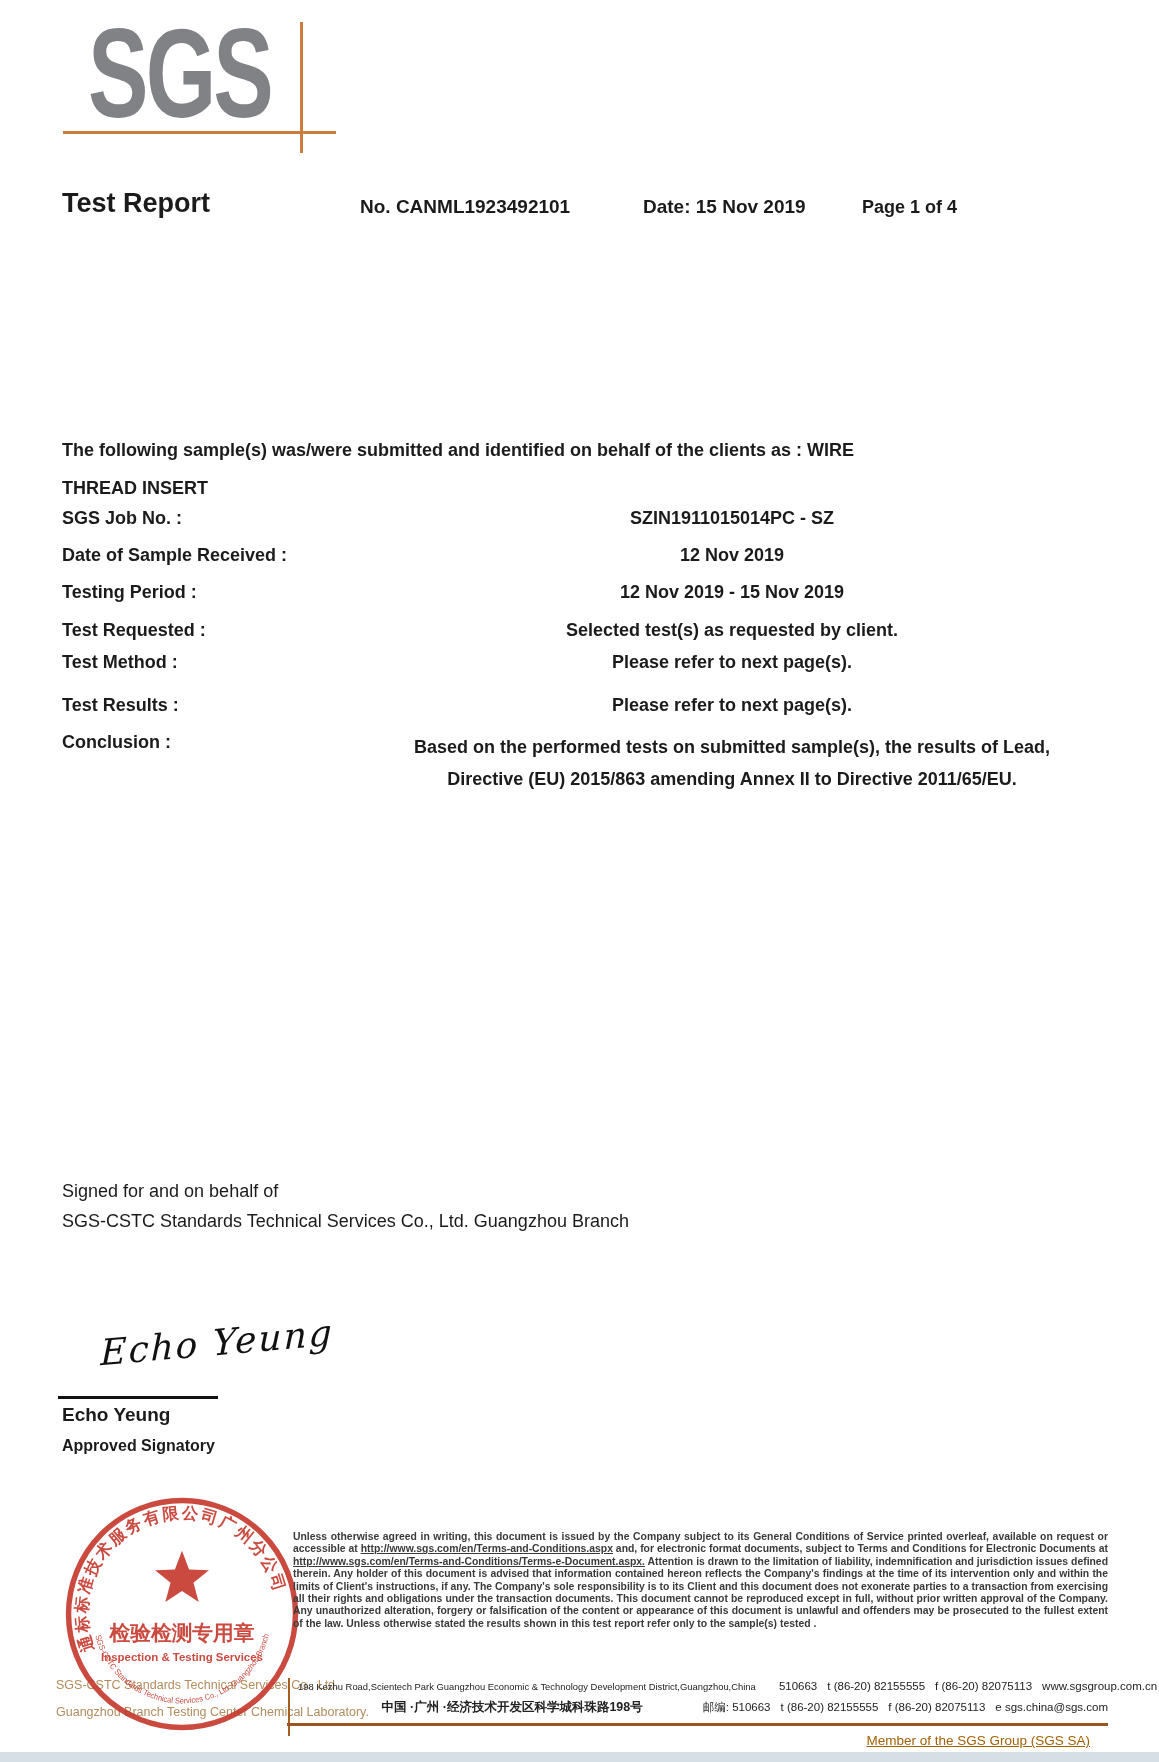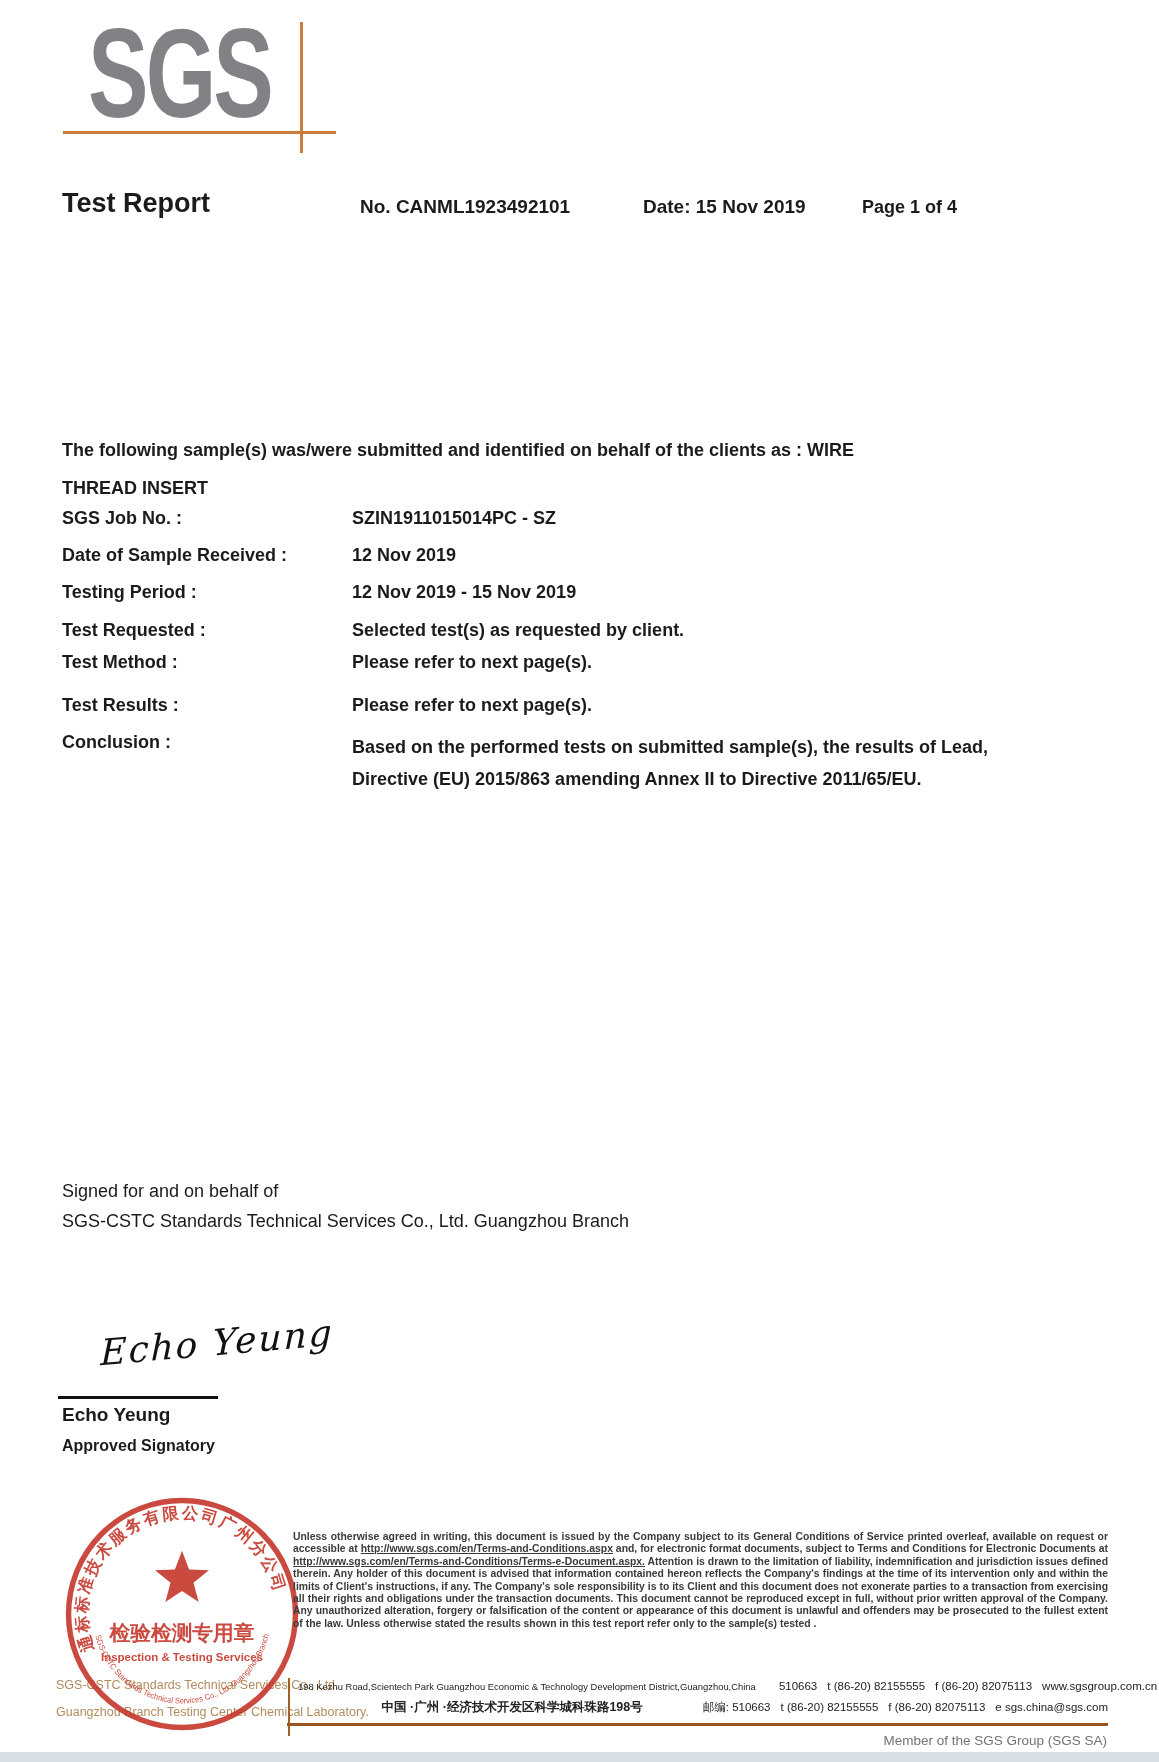--- a/index.html
+++ b/index.html
@@ -22,21 +22,21 @@
   
   .client-name{position:absolute;left:62px;top:243px;font-size:18px;font-weight:bold;}
   .client-address{position:absolute;left:62px;top:279px;font-size:18px;font-weight:bold;}
   
   .intro{position:absolute;left:62px;top:431px;font-size:18px;font-weight:bold;line-height:38px;}
   .intro span{display:block;}
   
   .fields{position:absolute;left:62px;top:507px;width:1050px;}
   .field-row{display:flex;align-items:flex-start;font-size:18px;font-weight:bold;line-height:23px;}
   .field-label{width:290px;flex:0 0 290px;}
-  .field-value{flex:1;}
+  .field-value{flex:1;text-align:center;}
   .gap-a{margin-top:14px;} .gap-b{margin-top:15px;} .gap-c{margin-top:9px;}
   .gap-d{margin-top:20px;} .gap-e{margin-top:14px;}
   .conclusion-lines span{display:block;line-height:32px;}
   
   .signed-block{position:absolute;left:62px;top:1176px;font-size:18px;line-height:30px;}
   .signed-block span{display:block;font-weight:normal;}
   .handwriting{
     position:absolute;left:100px;top:1322px;font-family:"DejaVu Serif",serif;font-style:italic;
     font-size:36px;color:#111;transform:rotate(-5deg) skewX(-6deg);letter-spacing:2px;
   }
@@ -60,21 +60,21 @@
   .addr-vline{position:absolute;left:288px;top:1678px;width:2px;height:58px;background:#a55d20;}
   .addr-block{position:absolute;left:298px;top:1680px;width:810px;}
   .addr-row{display:flex;align-items:baseline;white-space:nowrap;}
   .addr-en{font-size:9.8px;color:#222;transform:scaleX(0.96);transform-origin:left;}
   .addr-num{font-size:11.5px;color:#222;margin-left:4px;}
   .addr-contact{font-size:11.5px;color:#222;margin-left:10px;}
   .addr-row2{margin-top:7px;justify-content:flex-end;}
   .addr-cn{font-size:12.5px;color:#222;font-weight:bold;}
   .addr-postal{font-size:11.5px;color:#222;margin-left:60px;}
   .footer-hline{position:absolute;left:287px;top:1723px;width:821px;height:3px;background:#9a541e;}
-  .member{position:absolute;right:52px;top:1733px;font-size:13.5px;color:#737373;}
+  .member{position:absolute;right:69px;top:1733px;font-size:13.5px;color:#a16207;text-decoration:underline;}
   .bottom-bar{position:absolute;left:0;bottom:0;width:100%;height:10px;background:#d7dfe6;}
 </style>
 </head>
 <body>
 
 <div class="page">
 
   <div class="logo-hline"></div>
   <div class="logo-vline"></div>
   <div class="logo-text">SGS</div>

